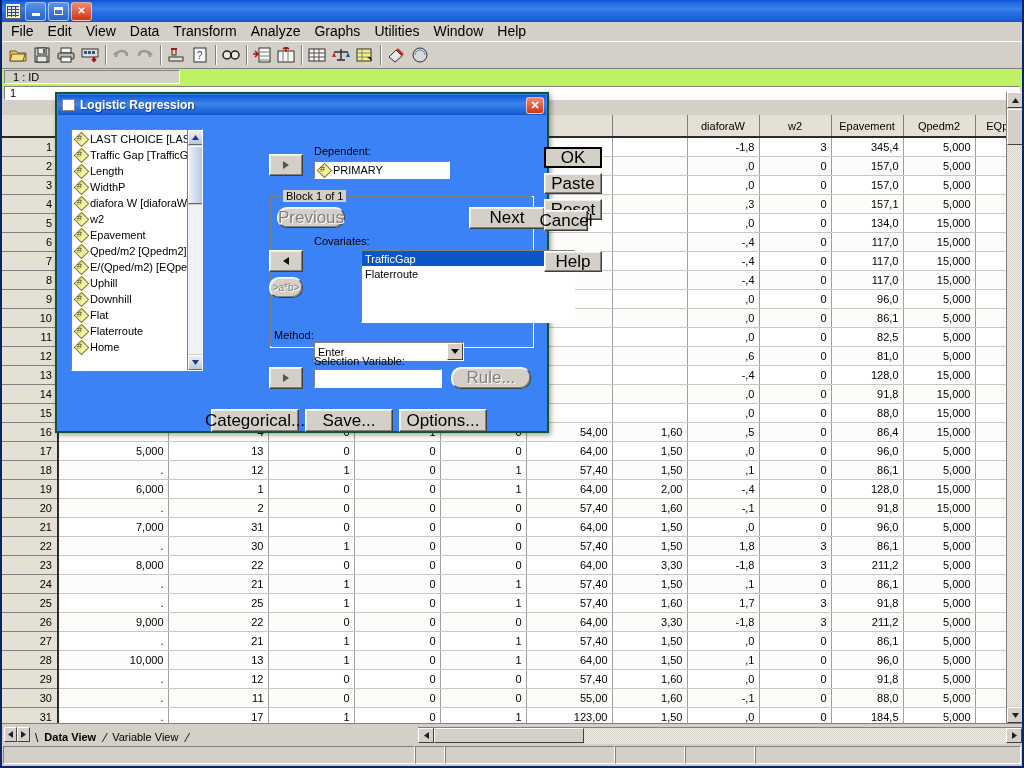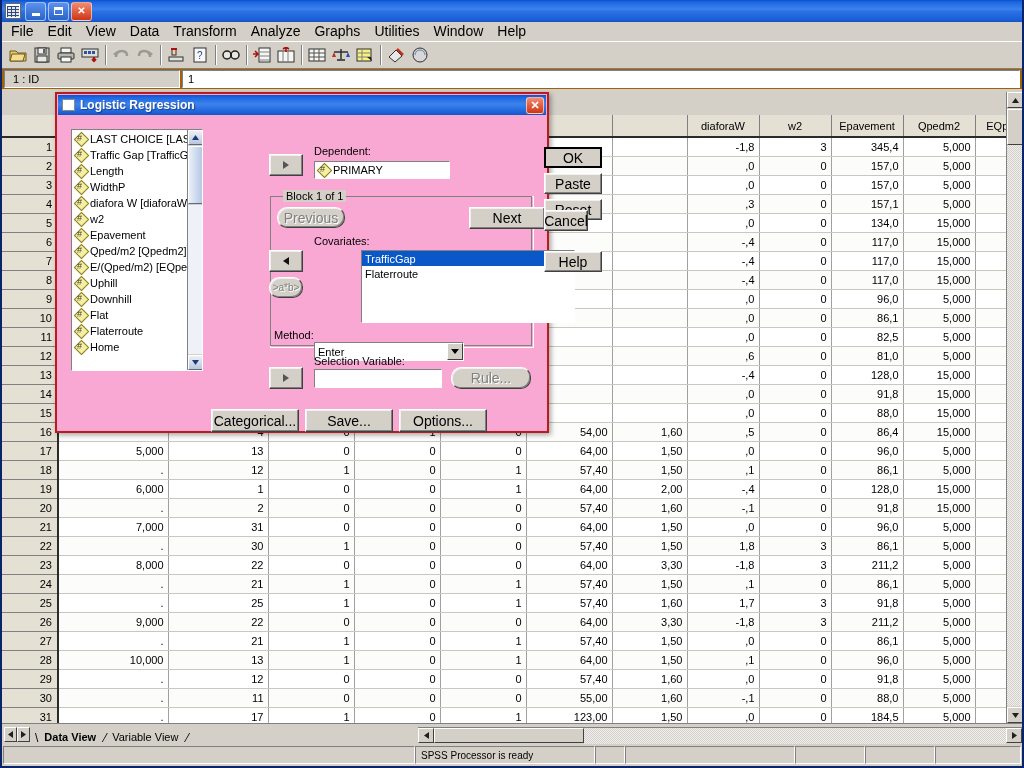--- a/index.html
+++ b/index.html
@@ -91,21 +91,21 @@
     width: 24px; height: 23px;
     display: flex; align-items: center; justify-content: center;
     border: 1px solid transparent;
     position: relative;
   }
   .tbtn svg { display: block; }
 
   
   .cellref {
     height: 20px; display: flex; align-items: stretch;
-    background: #a16207; padding: 1px 2px 1px 2px; gap: 2px;
+    background: #bef264; padding: 1px 2px 1px 2px; gap: 2px; flex-direction: column;
   }
   .cellref .cr-name {
     width: 176px; background: #d4d0c8;
     border: 1px solid #808080;
     border-right-color:#fff; border-bottom-color:#fff;
     display: flex; align-items: center; padding-left: 8px;
     font-size: 11px;
   }
   .cellref .cr-value {
     flex: 1; background: #fff;
@@ -222,22 +222,22 @@
   .sb-cell {
     border: 1px solid #808080; border-right-color: #fff; border-bottom-color: #fff;
     background: #d4d0c8; display: flex; align-items: center;
     padding: 0 5px; font-size: 10px;
   }
 
   
   .dialog {
     position: absolute; left: 53px; top: 92px;
     width: 494px; height: 341px;
-    background: #f9a8d4;
-    border: 2px solid #b91c1c;
+    background: #3b82f6;
+    border: 2px solid #14532d;
     box-shadow: 2px 2px 5px rgba(0,0,0,.35);
     z-index: 50;
   }
   .dlg-title {
     height: 20px; margin: 1px;
     background: linear-gradient(to bottom, #0a50c8 0%, #1a64e0 10%, #3d83ec 45%, #1b5fd8 90%, #1653c0 100%);
     display: flex; align-items: center; padding: 0 2px 0 4px;
     color: #fff;
   }
   .dlg-title .dt-ico {
@@ -332,21 +332,21 @@
   .gb-legend {
     position: absolute; top: -7px; left: 12px;
     background: #d4d0c8; padding: 0 3px; font-size: 11px; z-index:2;
   }
 
   .pbtn {
     background: #d4d0c8;
     border: 1px solid #fff; border-right-color:#404040; border-bottom-color:#404040;
     box-shadow: inset -1px -1px 0 #808080, inset 1px 1px 0 #f0f0f0;
     display: flex; align-items: center; justify-content: center;
-    font-size: 14px; color: #000;
+    font-size: 17px; color: #000;
   }
   .pbtn.default { border: 2px solid #000; box-shadow: none; background:#d4d0c8; }
   .pbtn.disabled { color: #808080; text-shadow: 1px 1px 0 #fff; border-radius: 10px; }
 
   .listbox {
     background: #fff;
     border: 1px solid #808080; border-right-color:#fff; border-bottom-color:#fff;
     overflow: hidden;
   }
   .lb-item { height: 15px; padding: 0 3px; font-size: 11px; display:flex; align-items:center; }
@@ -1091,21 +1091,20 @@
           <div class="hs-arrow">
             <svg width="5" height="7">
                 <path d="M0 0 L5 3.5 L0 7z" fill="#202020"></path>
               </svg>
           </div>
         </div>
       </div>
     </div>
     <div class="statusrow">
       <div class="sb-cell" style="width:412px"></div>
-      <div class="sb-cell" style="width:180px">SPSS Processor  is ready</div>
       <div class="sb-cell" style="width:30px"></div>
       <div class="sb-cell" style="width:170px"></div>
       <div class="sb-cell" style="width:70px"></div>
       <div class="sb-cell" style="width:70px"></div>
       <div class="sb-cell" style="flex:1"></div>
     </div>
   </div>
 
   <div class="dialog">
     <div class="dlg-title">

